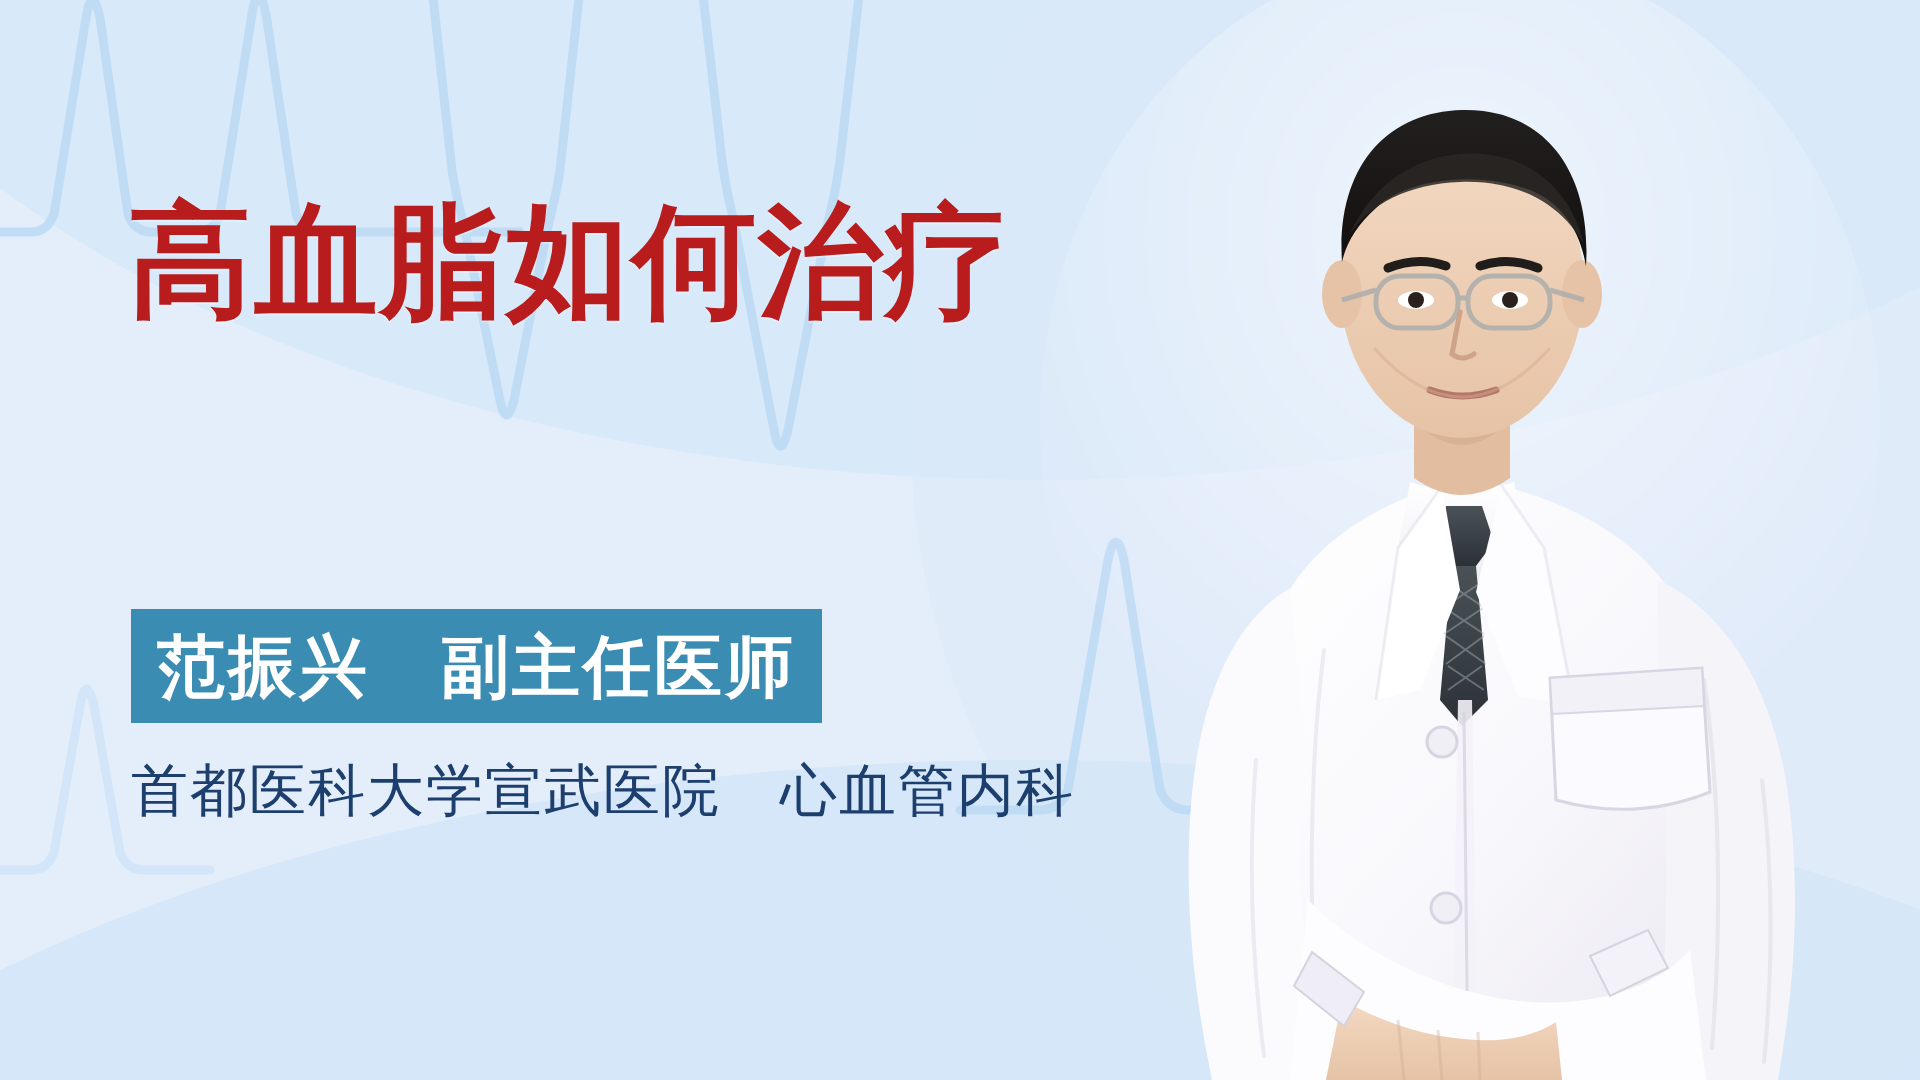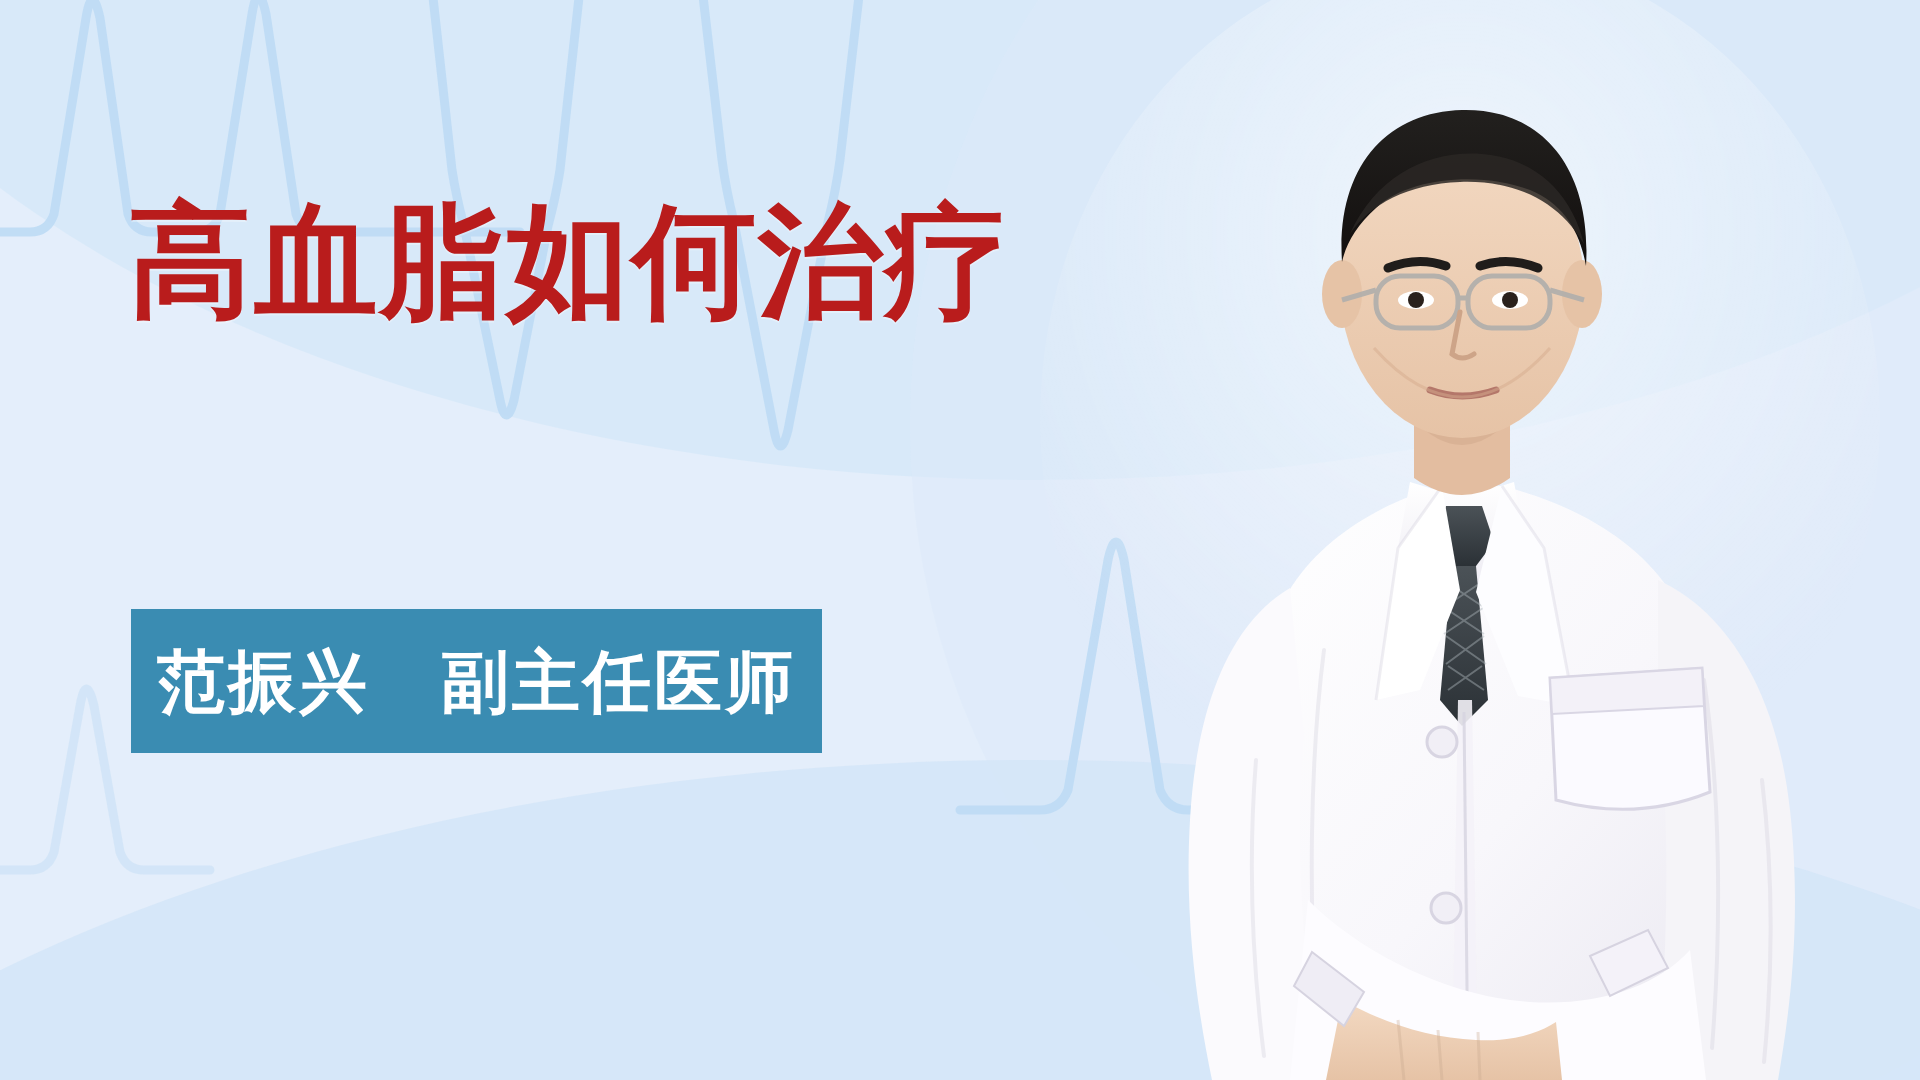--- a/index.html
+++ b/index.html
@@ -71,21 +71,21 @@
     letter-spacing: 2px;
     color: #b91c1c;
     white-space: nowrap;
     text-shadow: 0 2px 0 rgba(255,255,255,0.32);
   }
 
   .badge {
     position: absolute;
     left: 131px;
     top: 609px;
-    height: 144px;
+    height: 114px;
     box-sizing: border-box;
     padding: 0 26px;
     display: flex;
     align-items: center;
     background: #3a8cb2;
   }
   .badge-text {
     font-size: 68px;
     font-weight: 700;
     letter-spacing: 3px;
@@ -280,14 +280,15 @@
       <path d="M 384 348 Q 472 446 560 348" stroke="#d6ab8d" stroke-width="3" fill="none" opacity="0.5"></path>
     </g>
   </svg>
 
   <div class="title">高血脂如何治疗</div>
 
   <div class="badge">
     <span class="badge-text">范振兴　副主任医师</span>
   </div>
 
+  <div class="affiliation">首都医科大学宣武医院　心血管内科</div>
 
 </div>
 
 </body></html>

